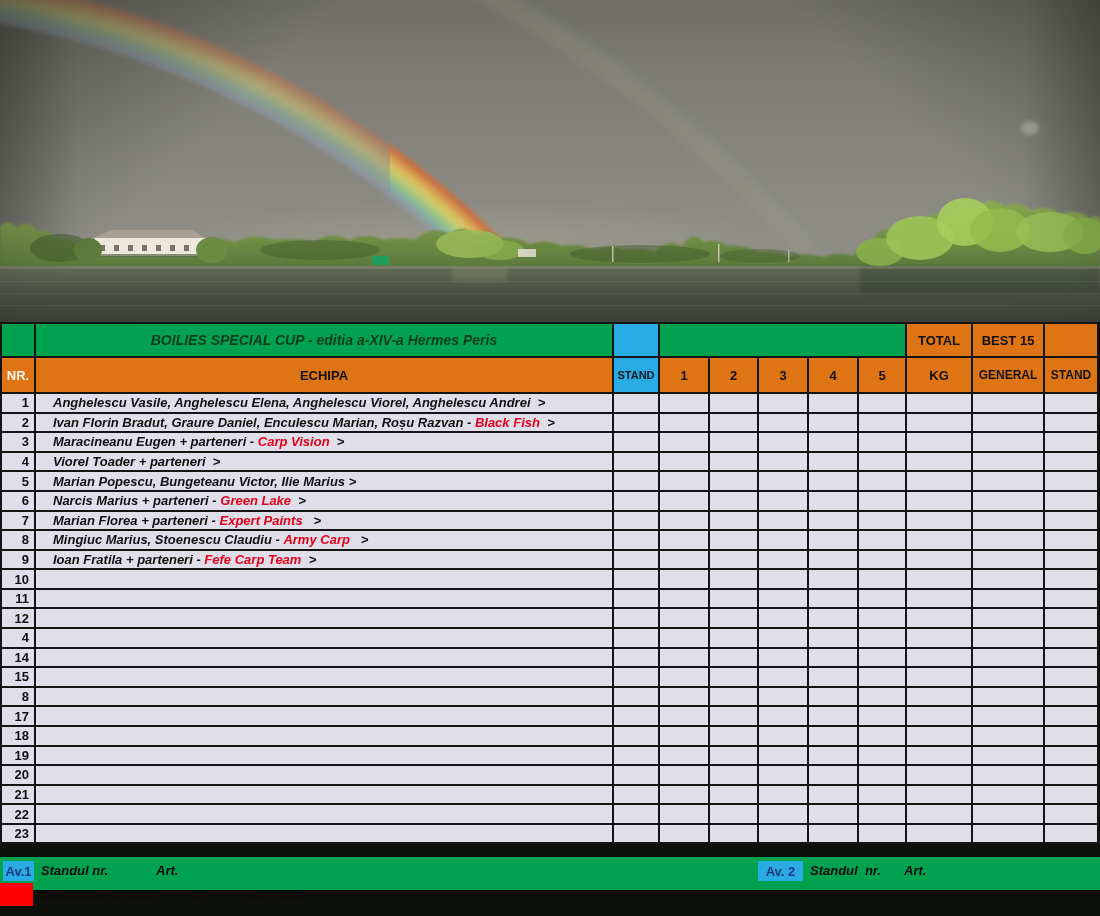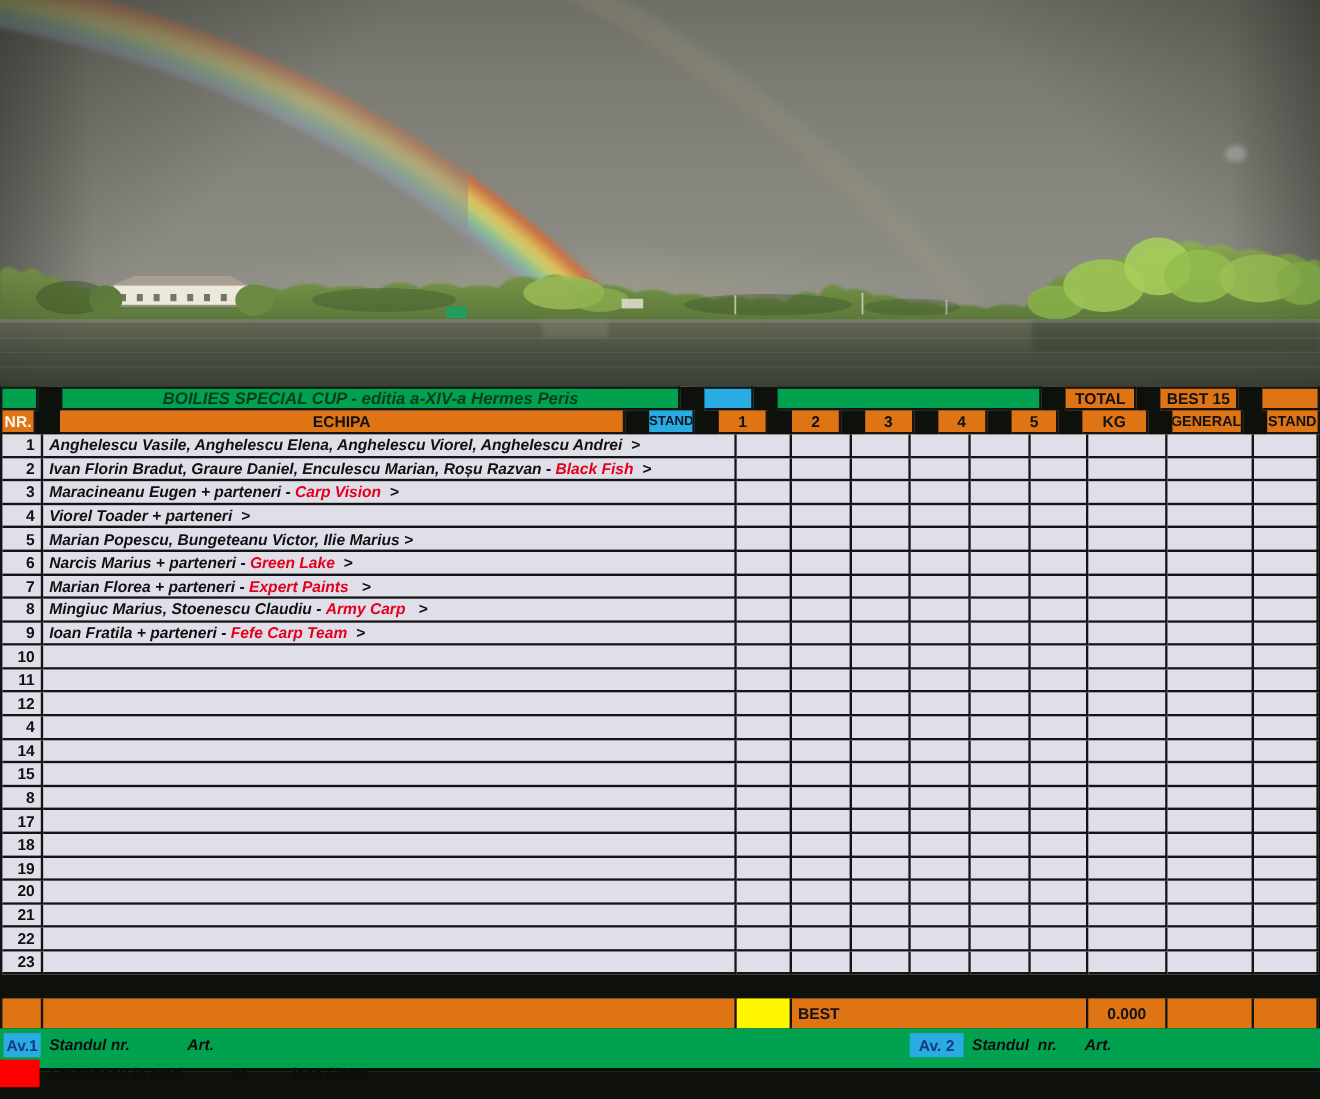--- a/index.html
+++ b/index.html
@@ -20,36 +20,36 @@
   .vignette{position:absolute;left:0;top:0;width:100%;height:100%;pointer-events:none;
     background:
       linear-gradient(135deg, rgba(18,20,14,.38), rgba(18,20,14,0) 24%),
       linear-gradient(225deg, rgba(18,20,14,.30), rgba(18,20,14,0) 22%),
       radial-gradient(130% 118% at 48% 42%, rgba(0,0,0,0) 55%, rgba(20,22,16,.44) 100%);}
   
   .sheet{position:absolute;left:0;top:322px;width:1100px;}
   .trow{display:flex;border-left:2px solid var(--line);}
   .cell{box-sizing:border-box;border-right:2px solid var(--line);border-bottom:2px solid var(--line);
         display:flex;align-items:center;height:100%;overflow:hidden;}
-  .title-row,.header-row{height:20px;gap:20px;}
+  .title-row,.header-row{height:36px;}
   .title-row .cell{border-top:2px solid var(--line);}
   .w-nr{width:34px}.w-ech{width:578px}.w-st{width:46px}
   .w-c1{width:50px}.w-c2{width:49px}.w-c3{width:50px}.w-c4{width:50px}.w-c5{width:48px}
   .w-kg{width:66px}.w-gen{width:72px}.w-st2{width:54px}.w-merge{width:247px}
   .bg-green{background:var(--green)} .bg-orange{background:var(--orange)}
   .bg-blue{background:var(--blue)} .bg-yellow{background:var(--yellow)} .bg-row{background:var(--row)}
   .c-center{justify-content:center;text-align:center}
   .title-text{font-size:14px;font-weight:bold;font-style:italic;color:var(--title-green);white-space:pre;}
   .hdr{font-size:13px;font-weight:bold;color:#111;}
   .hdr-white{color:#fdf4ec;}
   .hdr-stand{font-size:11px;font-weight:bold;color:#0a1626;}
   .hdr-sm{font-size:12px;font-weight:bold;color:#111;}
   .tbody{display:grid;grid-template-rows:repeat(24,1fr);height:470px;}
   .nr-cell{justify-content:flex-end;padding-right:5px;font-size:13px;font-weight:bold;color:#101010;}
-  .ech-cell{padding-left:5px;font-size:13px;font-weight:bold;font-style:italic;color:#101010;white-space:pre;}
+  .ech-cell{padding-left:17px;font-size:13px;font-weight:bold;font-style:italic;color:#101010;white-space:pre;}
   .ech-cell .seg-red{color:var(--team-red);}
   .total-row{height:27px;}
   .cmmc{padding-left:5px;font-size:13px;font-weight:bold;color:#131313;}
   .kgval{font-size:13px;font-weight:bold;color:#131313;}
   
   .footer{position:absolute;left:0;top:857px;width:1100px;height:36px;background:var(--green);
           border-bottom:3px solid #0b0d08;box-sizing:border-box;}
   .chip{position:absolute;display:flex;align-items:center;justify-content:center;
         font-size:13px;font-weight:bold;color:var(--navy);background:var(--blue);}
   .chip-av1{left:3px;top:4px;width:31px;height:20px;}

